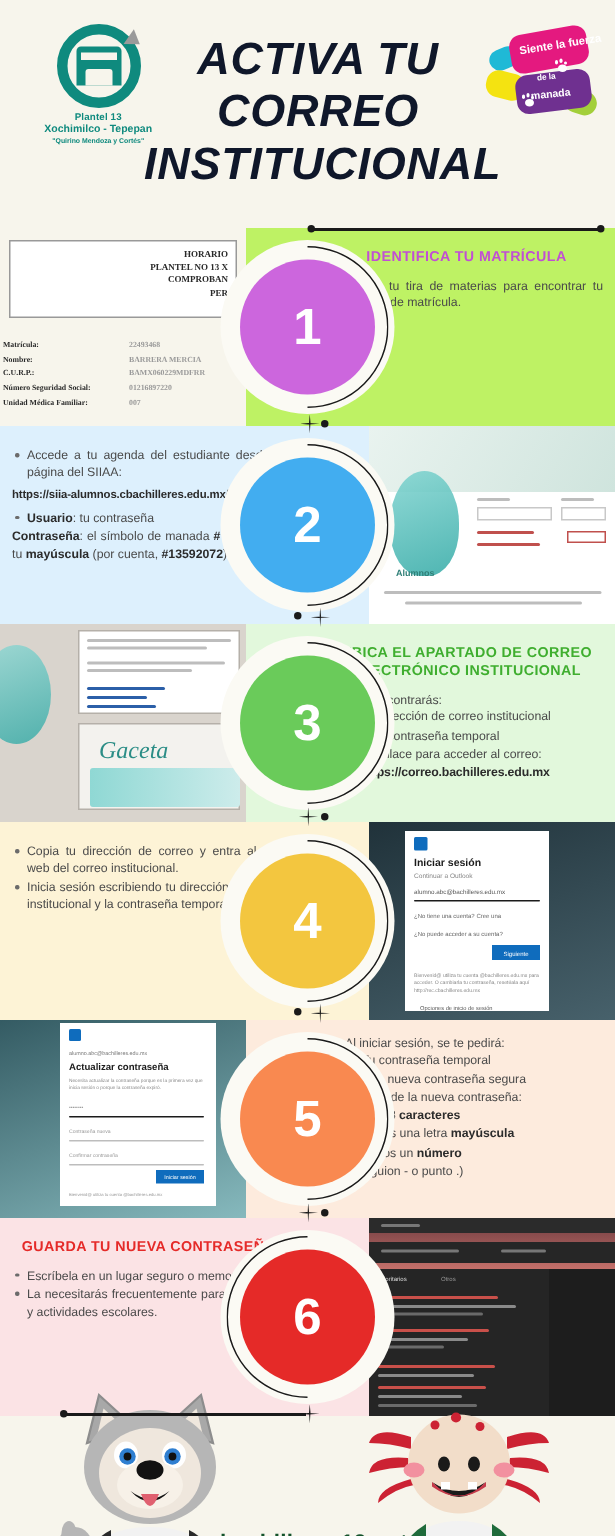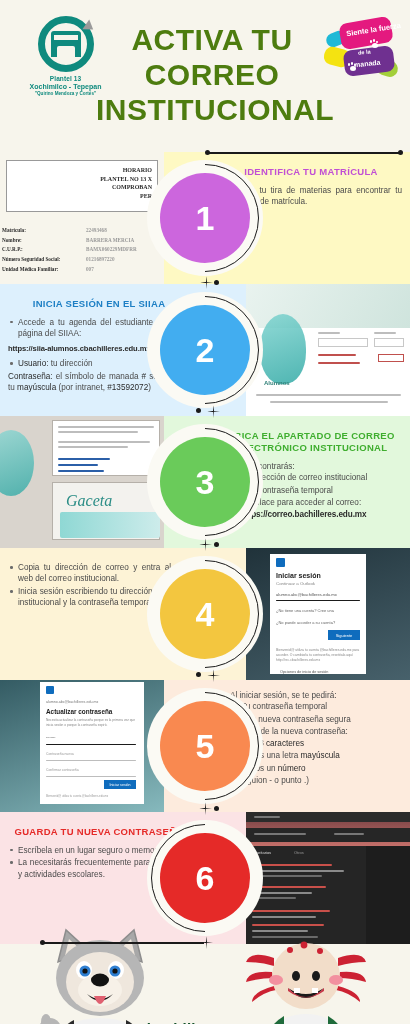--- a/index.html
+++ b/index.html
@@ -40,22 +40,22 @@
   .logo-inner:after{
     content:"";position:absolute;left:6px;bottom:0;right:6px;height:11px;
     background:#f7f5ec;border-radius:2px 2px 0 0;
   }
   .logo-t1{font-size:6.5px;font-weight:bold;color:#0f8a7e;margin-top:3px;letter-spacing:.1px;}
   .logo-t2{font-size:7px;font-weight:bold;color:#0f8a7e;margin-top:1px;}
   .logo-t3{font-size:4.6px;font-weight:bold;color:#0f8a7e;margin-top:1px;}
 
   .title{
     position:absolute;left:96px;top:22px;width:232px;
-    text-align:center;color:#4d7c0f;
-    font-size:30px;line-height:1.17;font-weight:bold;letter-spacing:.5px;
+    text-align:center;color:#0f172a;
+    font-size:30px;line-height:1.17;font-weight:bold;letter-spacing:.5px;font-style:italic;
   }
 
   .sticker{position:absolute;right:8px;top:18px;width:84px;height:80px;}
   .blob{position:absolute;border-radius:8px;}
   .blob-pink{left:22px;top:2px;width:52px;height:26px;background:#e4197f;transform:rotate(-10deg);}
   .blob-purple{left:26px;top:30px;width:50px;height:26px;background:#6f3090;transform:rotate(-7deg);}
   .blob-yellow{left:6px;top:30px;width:26px;height:18px;background:#f4e311;transform:rotate(14deg);}
   .blob-cyan{left:8px;top:14px;width:20px;height:14px;background:#1fb9d6;transform:rotate(-22deg);}
   .blob-green{left:58px;top:42px;width:22px;height:16px;background:#a3cf3a;transform:rotate(18deg);}
   .st-t1{position:absolute;left:28px;top:7px;font-size:7.5px;font-weight:bold;color:#fff;transform:rotate(-9deg);white-space:nowrap;}
@@ -91,21 +91,21 @@
     border-radius:50%;background:#6b6b6b;
   }
   .sublist{margin:0;padding:0 0 0 11px;list-style:none;}
   .sublist li{position:relative;font-size:8.2px;line-height:1.4;color:#4a4a4a;}
   .sublist li:before{
     content:"";position:absolute;left:-8px;top:3.5px;width:3px;height:3px;
     border-radius:50%;border:1px solid #6b6b6b;box-sizing:border-box;
   }
   .ptext{font-size:8.2px;line-height:1.4;color:#4a4a4a;text-align:justify;}
   .ptext.urlline{font-weight:bold;color:#2b2b2b;font-size:7.6px;margin:4px 0;letter-spacing:-.1px;}
-  .bld{font-weight:normal;color:#2b2b2b;}
+  .bld{font-weight:bold;color:#2b2b2b;}
 
   
   .shot{position:absolute;top:0;height:132px;width:164px;overflow:hidden;}
   .shot.left{left:0;}
   .shot.right{right:0;}
 
   
   .circwrap{
     position:absolute;left:50%;top:50%;transform:translate(-50%,-50%);
     width:116px;height:116px;z-index:6;
@@ -208,21 +208,21 @@
         </div>
         <div style="position:absolute;left:2px;top:74px;width:160px;font-family:'Liberation Serif',serif;font-size:5.2px;font-weight:bold;color:#2a2a2a;line-height:1.85;">
           <div><span>Matrícula:</span><span style="float:right;width:76px;color:#9a9a9a;">22493468</span></div>
           <div><span>Nombre:</span><span style="float:right;width:76px;color:#9a9a9a;">BARRERA MERCIA</span></div>
           <div><span>C.U.R.P.:</span><span style="float:right;width:76px;color:#9a9a9a;">BAMX060229MDFRR</span></div>
           <div><span>Número Seguridad Social:</span><span style="float:right;width:76px;color:#9a9a9a;">01216897220</span></div>
           <div><span>Unidad Médica Familiar:</span><span style="float:right;width:76px;color:#9a9a9a;">007</span></div>
         </div>
       </div>
 
-      <div class="panel right" style="background:#fef9c3;">
+      <div class="panel right" style="background:#bef264;">
         <div class="ptitle" style="color:#c14fd4;">IDENTIFICA TU MATRÍCULA</div>
         <ul class="plist">
           <li>Revisa tu tira de materias para encontrar tu número de matrícula.</li>
         </ul>
       </div>
 
       <div class="circwrap">
         <div class="halo"></div>
         <div class="ring"></div>
         <div class="circ" style="background:#cc66dd;">1</div>
@@ -244,30 +244,29 @@
         <div class="ln" style="left:72px;top:48px;width:22px;height:2px;"></div>
         <div class="ln" style="left:128px;top:48px;width:22px;height:2px;"></div>
         <div class="ln" style="left:72px;top:70px;width:38px;background:#c0504d;"></div>
         <div class="ln" style="left:72px;top:78px;width:42px;background:#c0504d;"></div>
         <div class="sc" style="left:132px;top:70px;width:26px;height:8px;border:1px solid #c0504d;"></div>
         <div class="ln" style="left:10px;top:110px;width:145px;height:1.6px;"></div>
         <div class="ln" style="left:24px;top:117px;width:118px;height:1.6px;"></div>
       </div>
 
       <div class="panel left" style="background:#ddf0fd;">
-        <div class="ptitle" style="color:#1d7fc4;">INICIA SESIÓN EN EL SIIAA</div>
         <ul class="plist">
           <li>Accede a tu agenda del estudiante desde la página del SIIAA:</li>
         </ul>
         <div class="ptext urlline">https://siia-alumnos.cbachilleres.edu.mx/intranet/</div>
         <ul class="plist">
-          <li><span class="bld">Usuario</span><span>: tu dirección</span></li>
+          <li><span class="bld">Usuario</span><span>: tu contraseña</span></li>
         </ul>
         <div class="ptext">
-          <span class="bld">Contraseña</span><span>: el símbolo de manada </span><span class="bld">#</span><span> seguido de tu </span><span class="bld">mayúscula</span><span> (por intranet, </span><span class="bld">#13592072</span><span>)</span>
+          <span class="bld">Contraseña</span><span>: el símbolo de manada </span><span class="bld">#</span><span> seguido de tu </span><span class="bld">mayúscula</span><span> (por cuenta, </span><span class="bld">#13592072</span><span>)</span>
         </div>
       </div>
 
       <div class="circwrap">
         <div class="halo"></div>
         <div class="ring"></div>
         <div class="circ" style="background:#42adf0;">2</div>
       </div>
       <div class="dot" style="left:196px;top:124px;"></div>
       <div class="spark" style="left:207px;top:121px;"></div>

